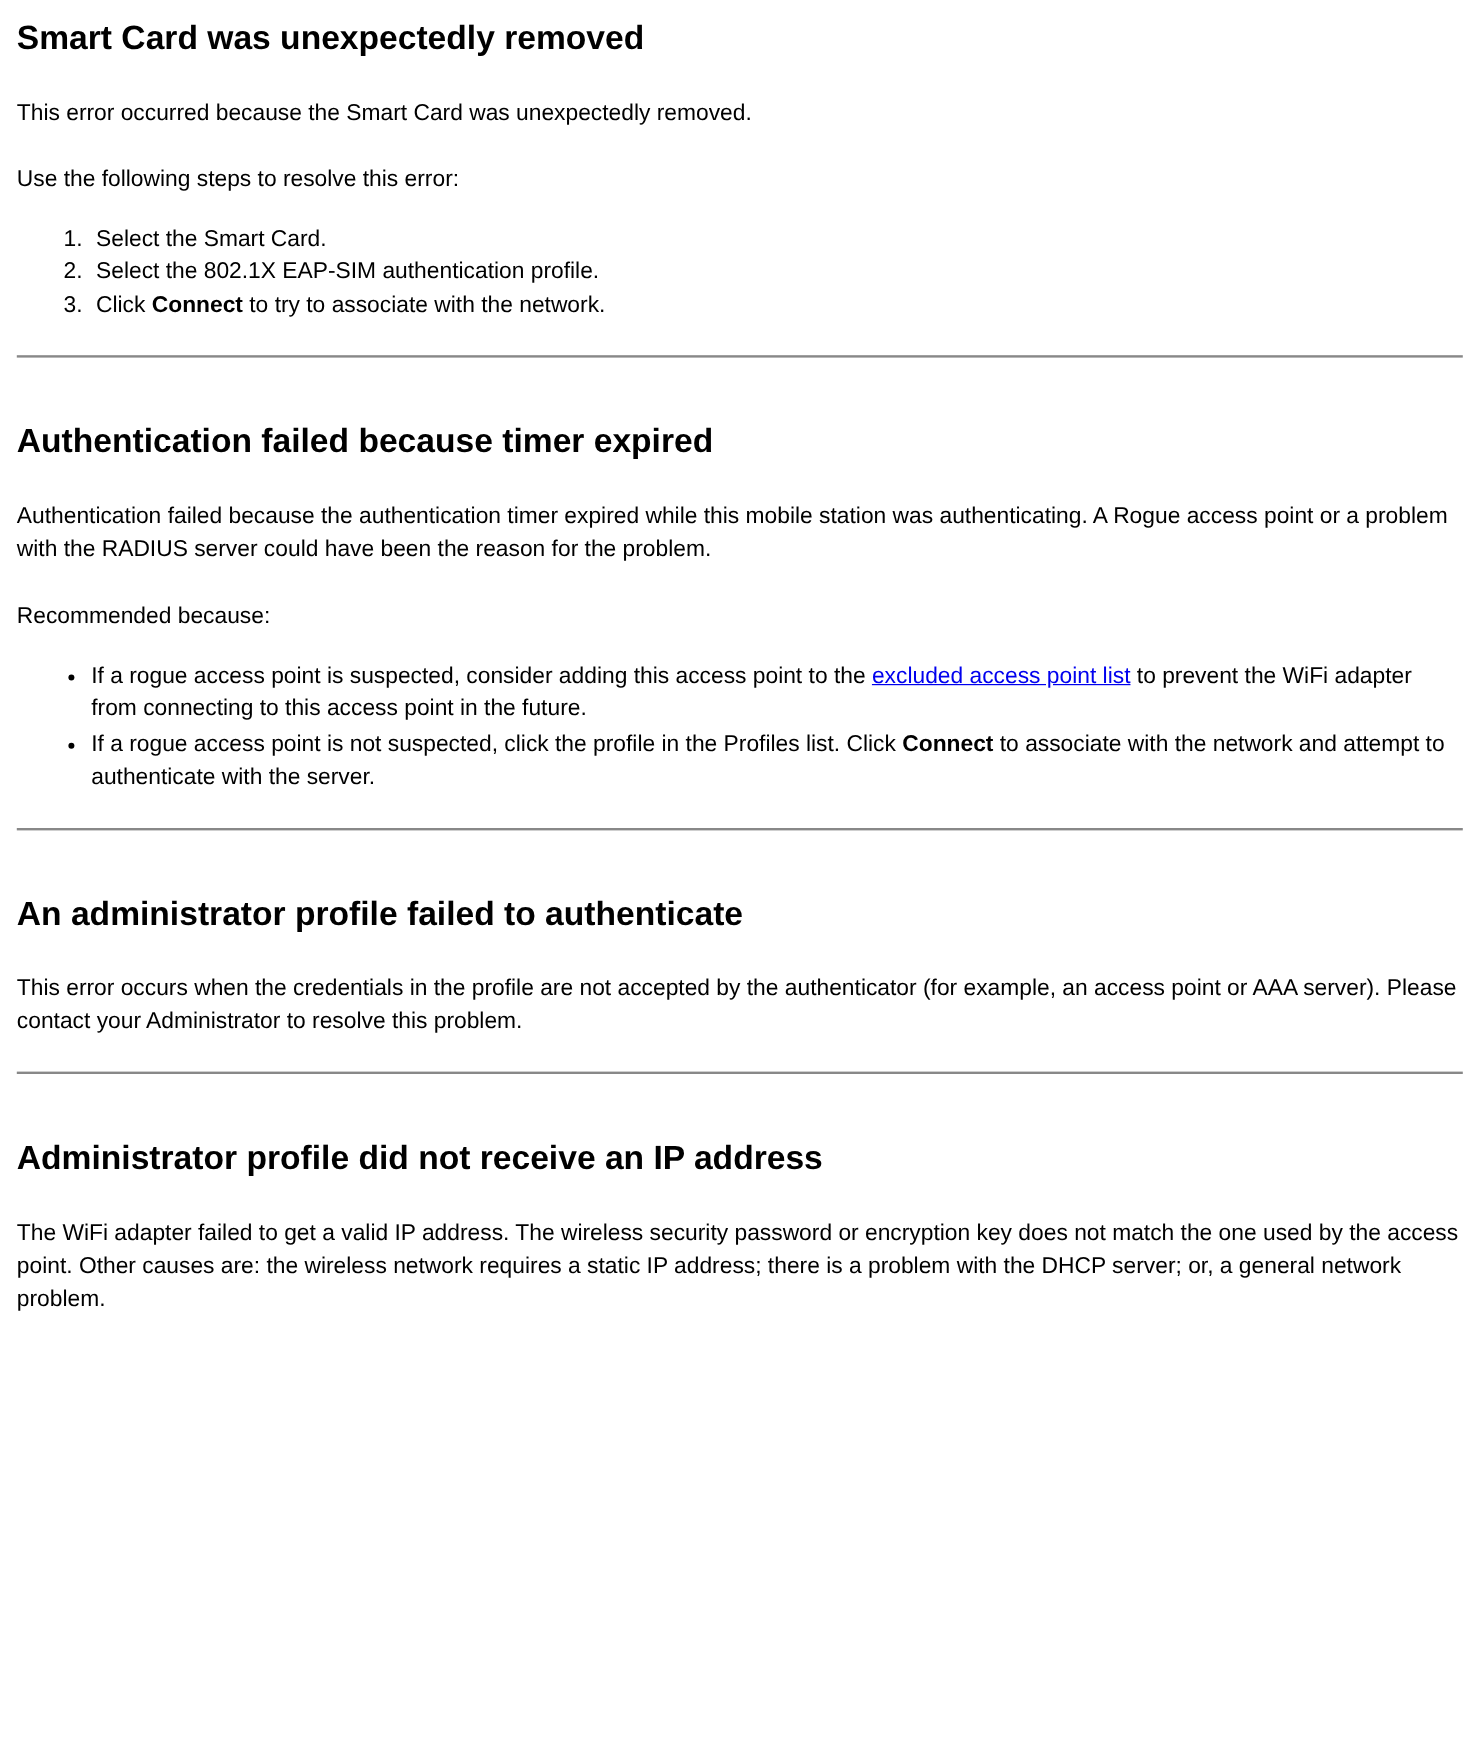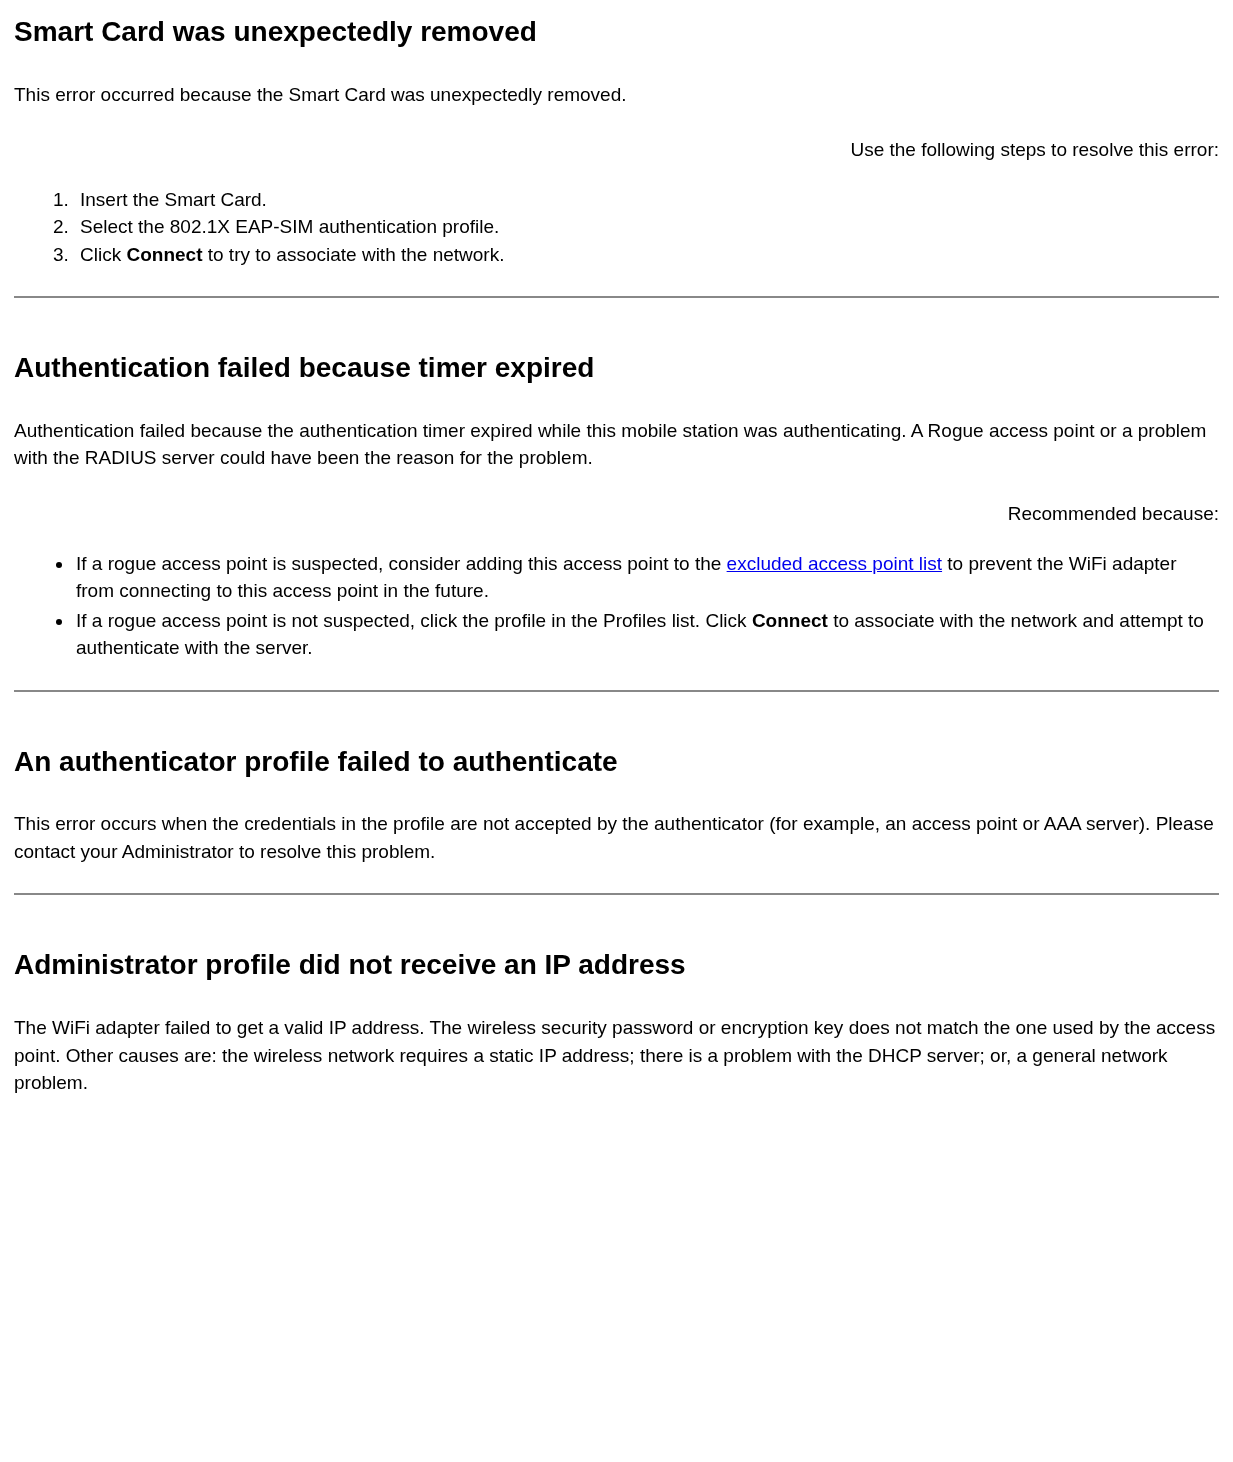--- a/index.html
+++ b/index.html
@@ -19,21 +19,20 @@
       padding-top: 2px;
     }
     h2.spaced {
       margin-top: 48px;
     }
     p {
       margin: 0 0 28px 0;
     }
     p.tight {
       margin-bottom: 22px;
-      text-align: right;
     }
     ol {
       margin: 0 0 28px 0;
       padding-left: 60px;
     }
     ol li {
       padding-left: 6px;
       line-height: 1.45;
     }
     ul {
@@ -62,36 +61,36 @@
       margin-bottom: 14px;
     }
   </style>
 </head>
 <body>
 
 <h2>Smart Card was unexpectedly removed</h2>
 <p>This error occurred because the Smart Card was unexpectedly removed.</p>
 <p class="tight">Use the following steps to resolve this error:</p>
 <ol>
-  <li>Insert the Smart Card.</li>
+  <li>Select the Smart Card.</li>
   <li>Select the 802.1X EAP-SIM authentication profile.</li>
   <li><span>Click </span><b>Connect</b><span> to try to associate with the network.</span></li>
 </ol>
 
 <hr>
 
 <h2 class="spaced">Authentication failed because timer expired</h2>
 <p>Authentication failed because the authentication timer expired while this mobile station was authenticating. A Rogue access point or a problem with the RADIUS server could have been the reason for the problem.</p>
 <p class="tight">Recommended because:</p>
 <ul>
   <li><span>If a rogue access point is suspected, consider adding this access point to the </span><a href="#">excluded access point list</a><span> to prevent the WiFi adapter from connecting to this access point in the future.</span></li>
   <li><span>If a rogue access point is not suspected, click the profile in the Profiles list. Click </span><b>Connect</b><span> to associate with the network and attempt to authenticate with the server.</span></li>
 </ul>
 
 <hr>
 
-<h2 class="spaced">An authenticator profile failed to authenticate</h2>
+<h2 class="spaced">An administrator profile failed to authenticate</h2>
 <p>This error occurs when the credentials in the profile are not accepted by the authenticator (for example, an access point or AAA server). Please contact your Administrator to resolve this problem.</p>
 
 <hr>
 
 <h2 class="spaced">Administrator profile did not receive an IP address</h2>
 <p class="last">The WiFi adapter failed to get a valid IP address. The wireless security password or encryption key does not match the one used by the access point. Other causes are: the wireless network requires a static IP address; there is a problem with the DHCP server; or, a general network problem.</p>
 
 </body></html>

